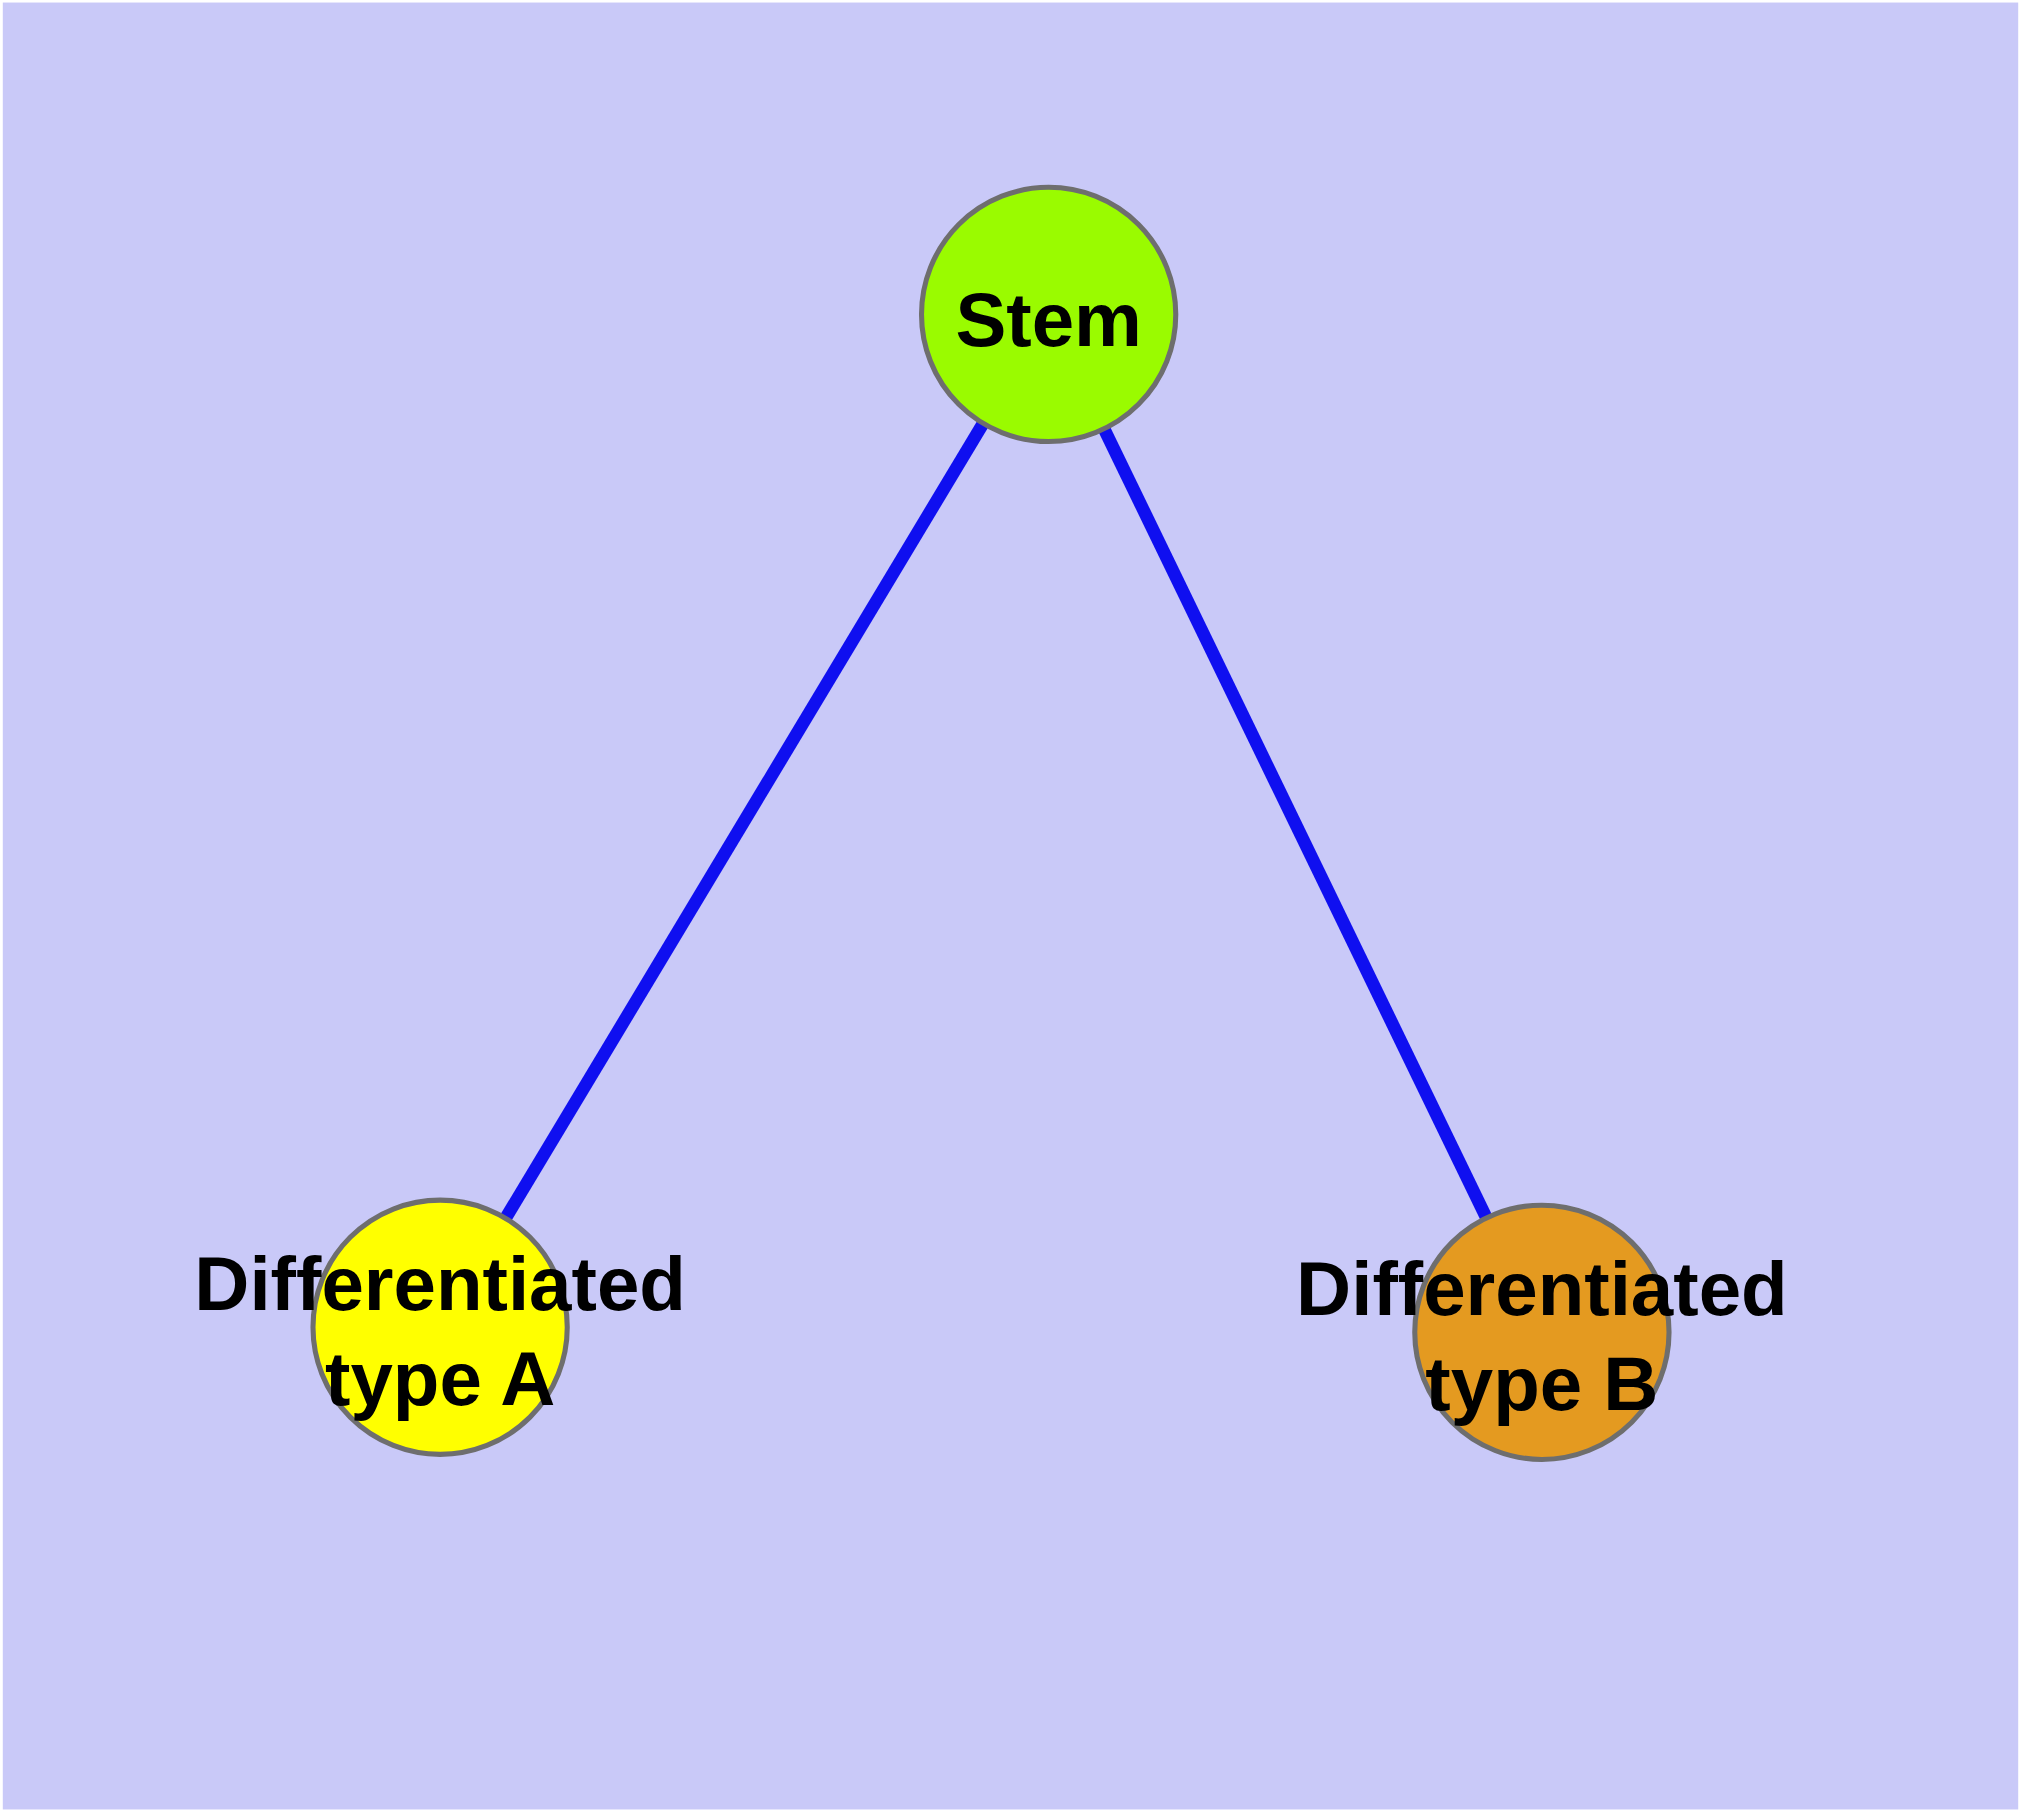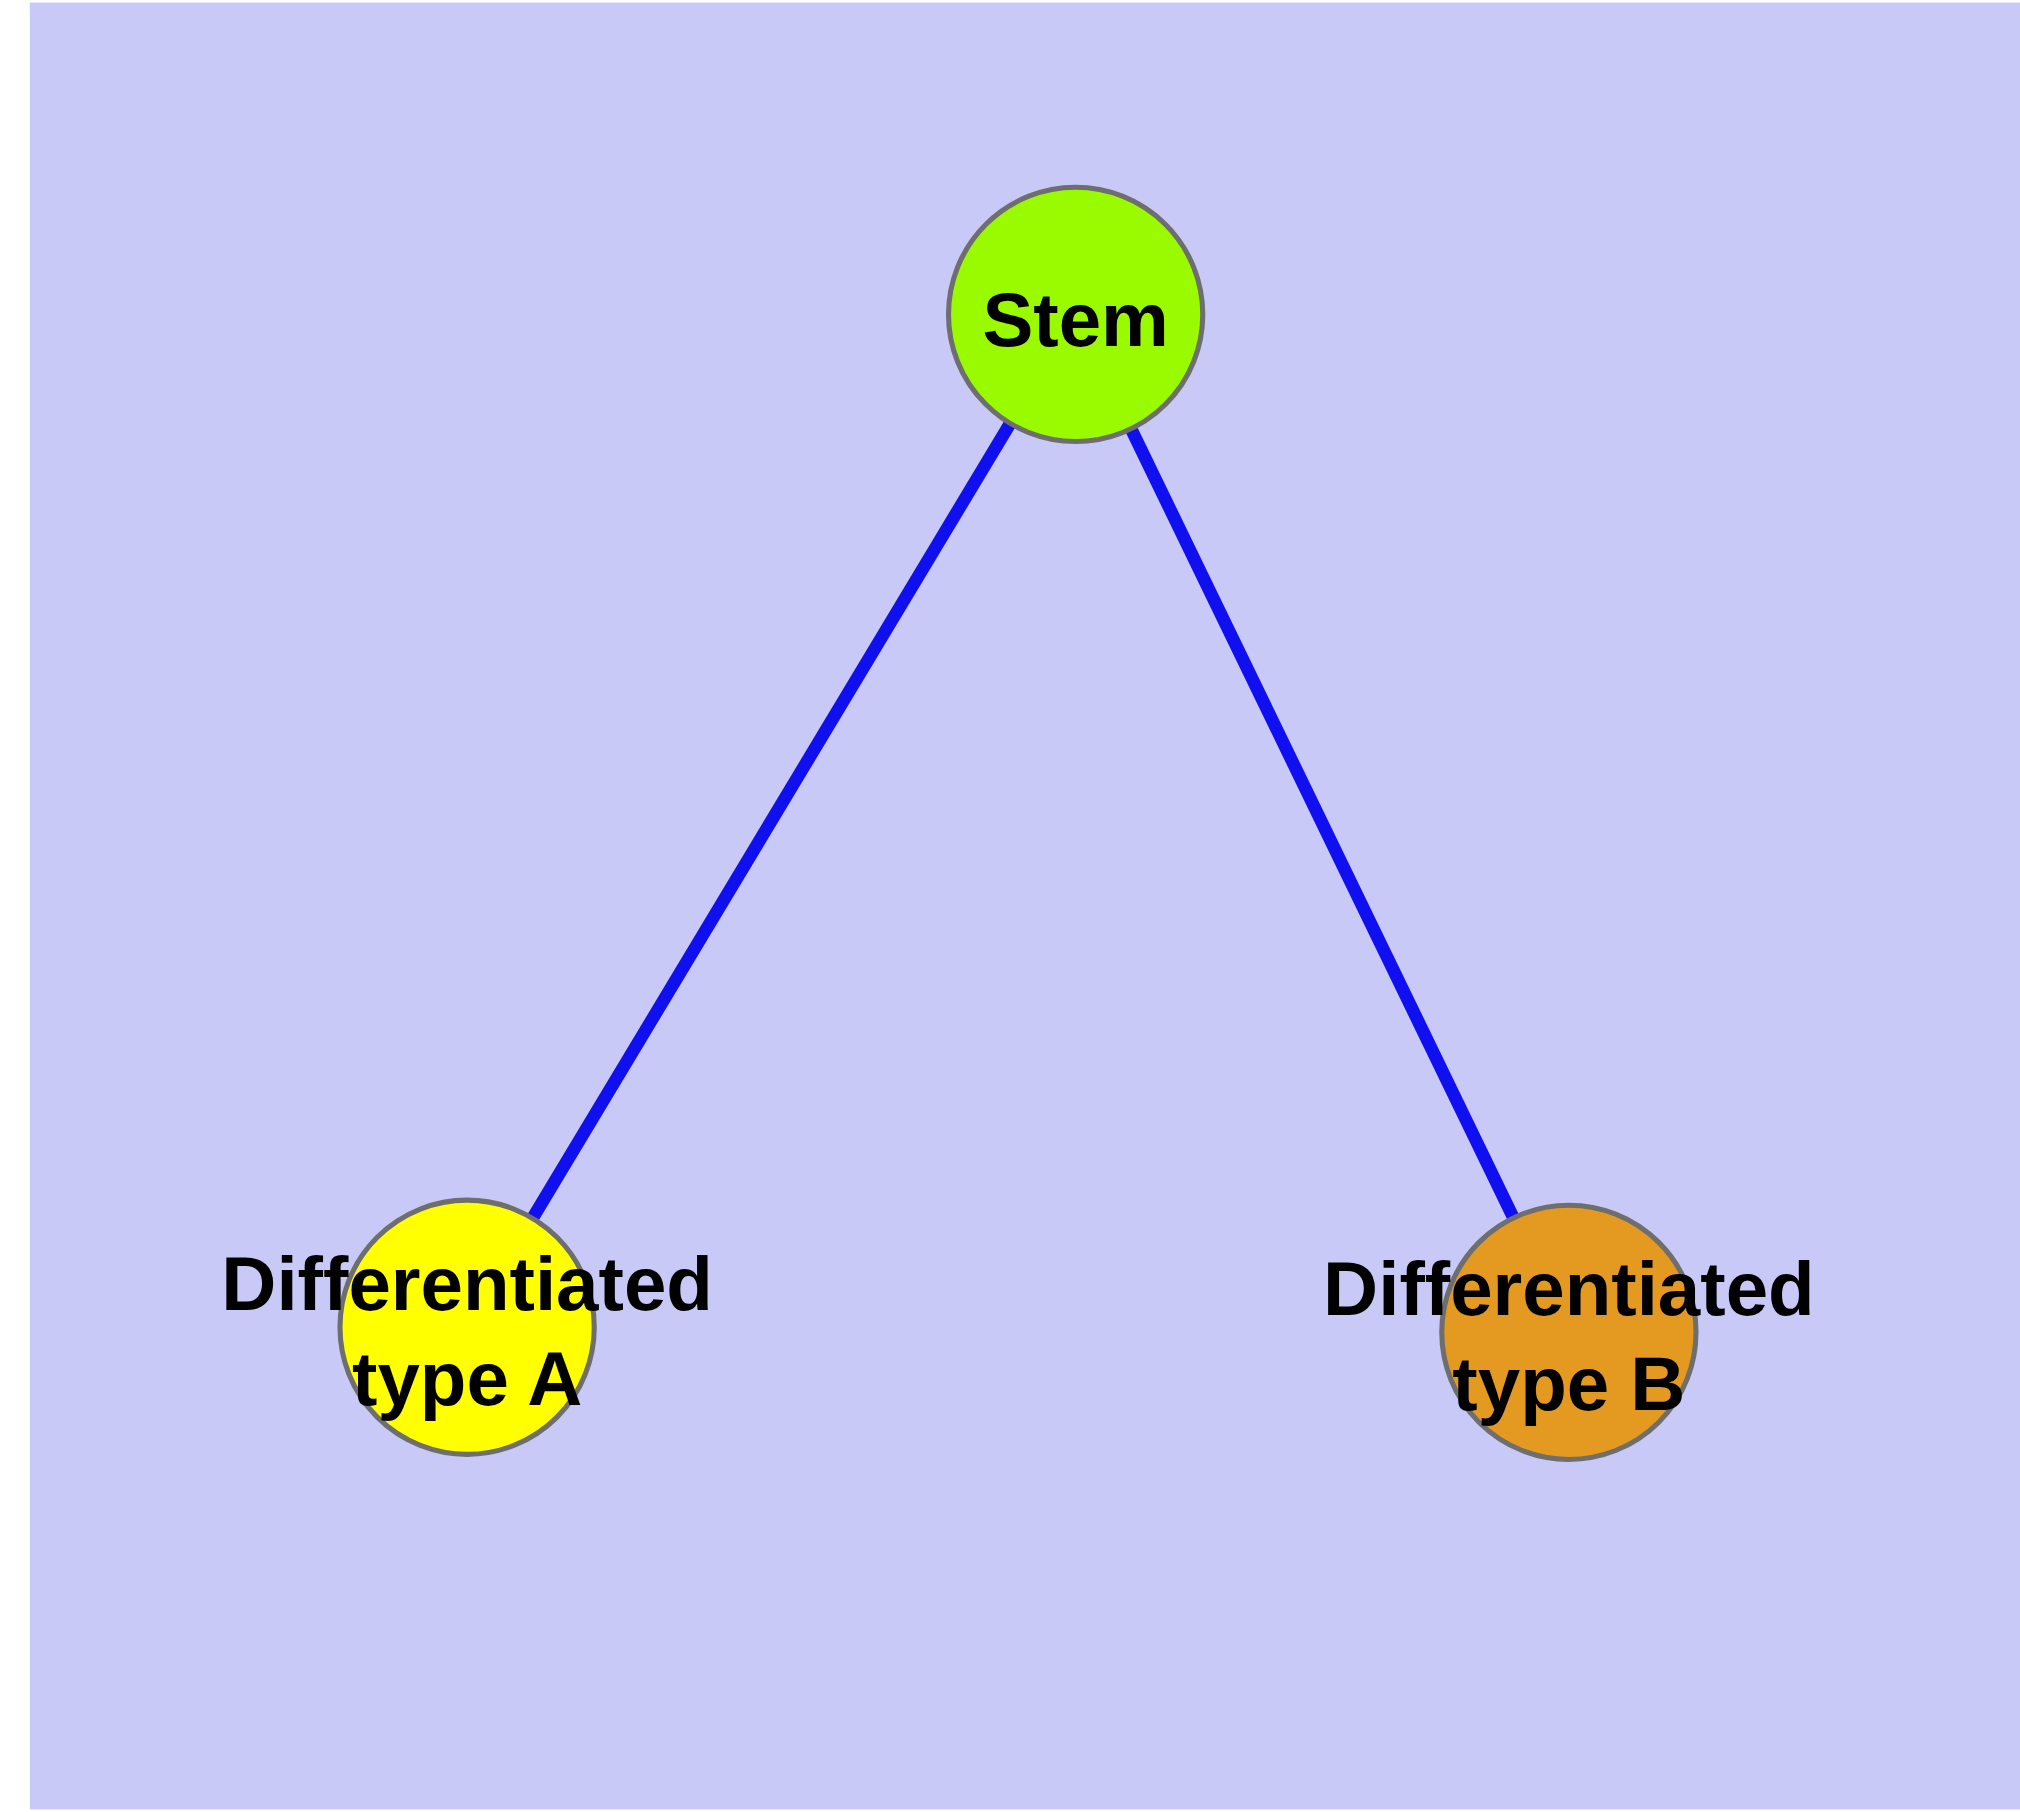--- a/index.html
+++ b/index.html
@@ -8,21 +8,20 @@
     width: 2021px;
     height: 1812px;
     background: #ffffff;
     overflow: hidden;
     font-family: "Liberation Sans", sans-serif;
   }
   .diagram-wrap {
     position: relative;
     width: 1709px;
     height: 1812px;
-    margin-left: 27px;
   }
   svg {
     display: block;
   }
   .node-circle {
     stroke-width: 6px;
   }
   .edge-line {
     stroke-width: 15px;
     stroke-linecap: butt;

